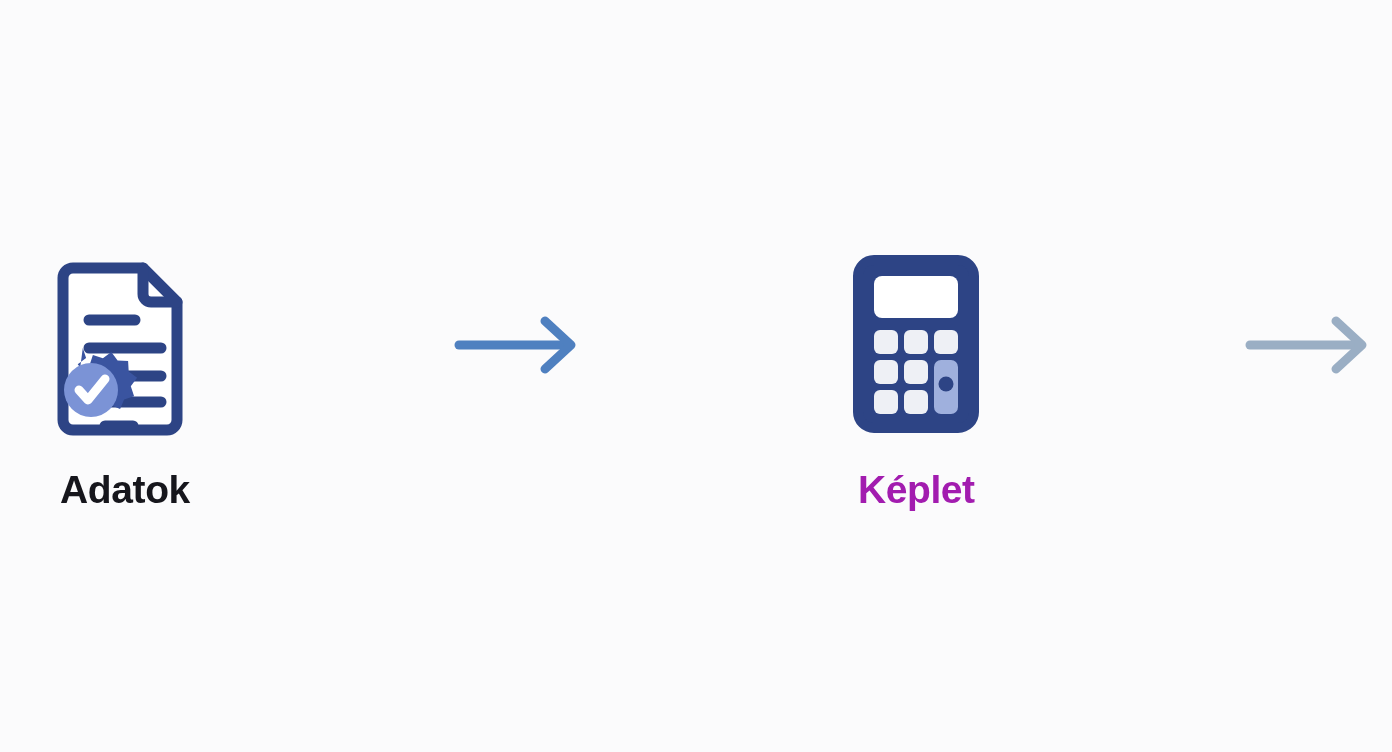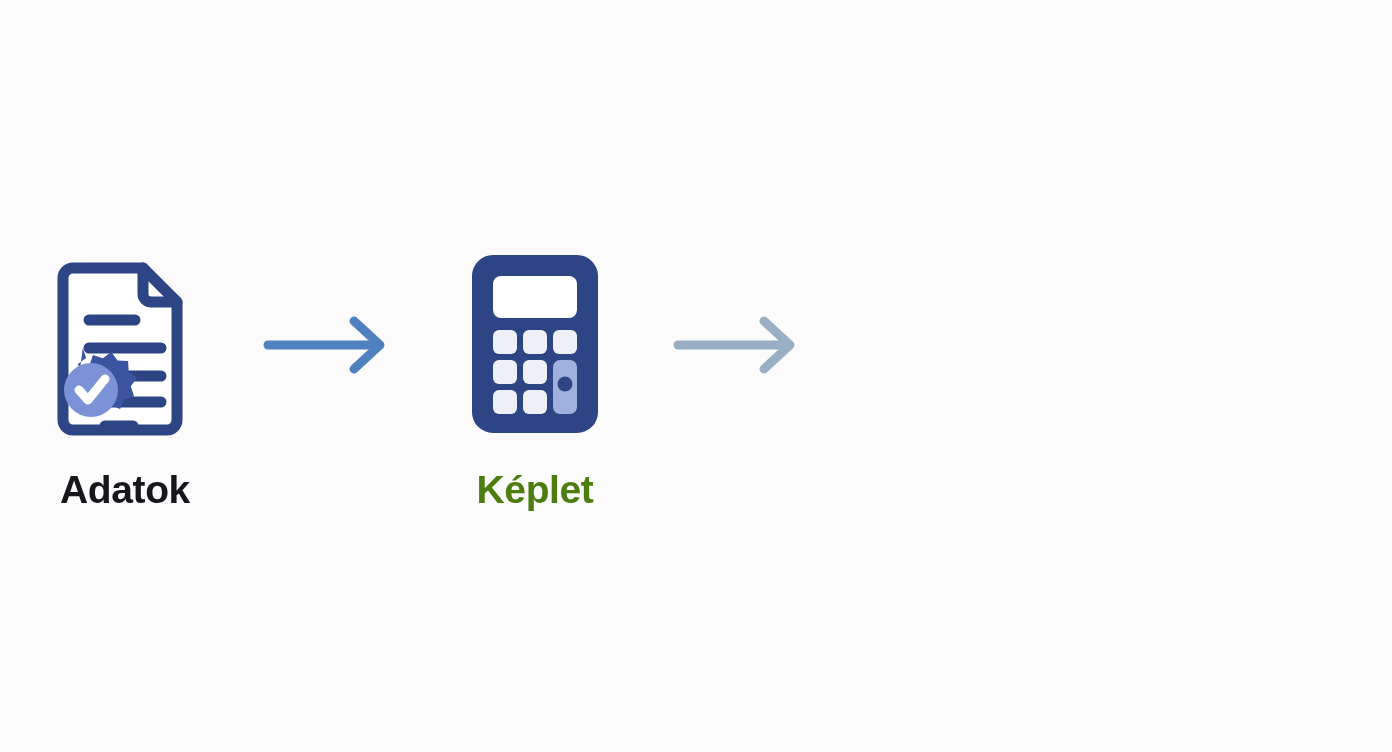--- a/index.html
+++ b/index.html
@@ -14,21 +14,21 @@
     font-family: "Liberation Sans", sans-serif;
     overflow: hidden;
   }
 
   #flow-diagram {
     width: 1392px;
     height: 752px;
     display: flex;
     flex-direction: row;
     align-items: center;
-    justify-content: flex-start;
+    justify-content: space-between;
     box-sizing: border-box;
   }
 
   .flow-step {
     display: flex;
     flex-direction: column;
     align-items: center;
     justify-content: center;
     width: 250px;
     flex: 0 0 auto;
@@ -127,21 +127,21 @@
           <rect x="58" y="116" width="24" height="24" rx="6" ry="6" fill="#eef0f5"></rect>
           <rect x="88" y="116" width="24" height="24" rx="6" ry="6" fill="#eef0f5"></rect>
           <rect x="58" y="146" width="24" height="24" rx="6" ry="6" fill="#eef0f5"></rect>
           <rect x="88" y="146" width="24" height="24" rx="6" ry="6" fill="#eef0f5"></rect>
 
           <rect x="118" y="116" width="24" height="54" rx="7" ry="7" fill="#9fb0dd"></rect>
           <circle cx="130" cy="140" r="7.5" fill="#2d4485"></circle>
         </g>
       </svg>
     </div>
-    <div class="step-label" style="color: #4d7c0f;">Képlet</div>
+    <div class="step-label" style="color: #a21caf;">Képlet</div>
   </div>
 
   <div class="flow-arrow">
     <svg width="140" height="60" viewBox="0 0 140 60" aria-hidden="true">
       <g fill="none" stroke="#9aaec4" stroke-width="9" stroke-linecap="round" stroke-linejoin="round">
         <line x1="8" y1="30" x2="118" y2="30"></line>
         <polyline points="94,6 120,30 94,54"></polyline>
       </g>
     </svg>
   </div>

